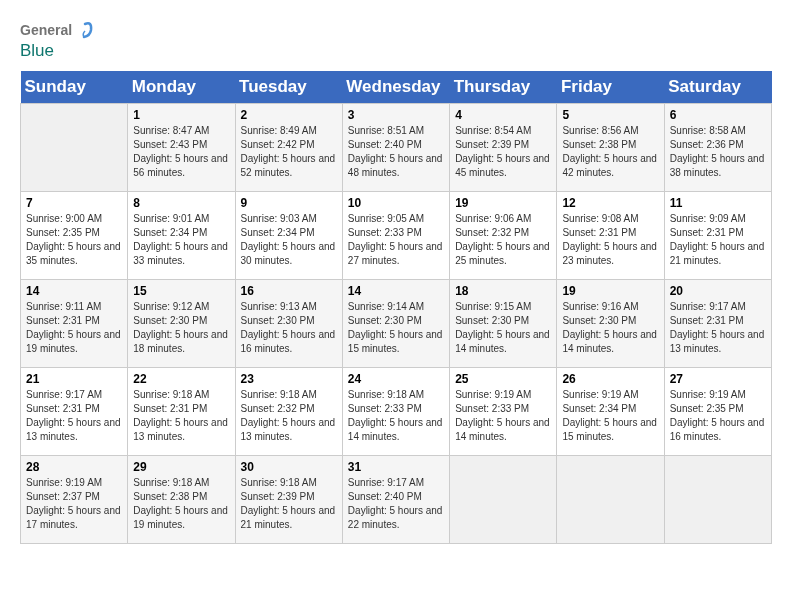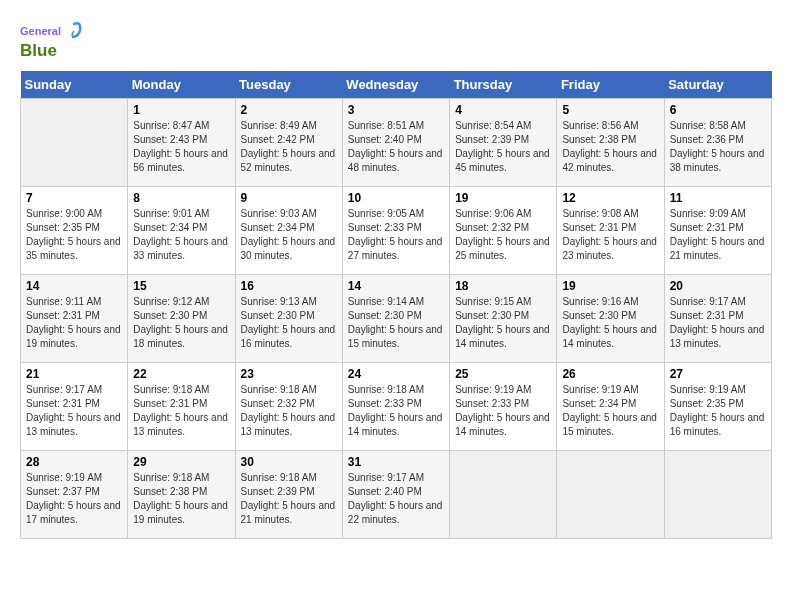--- a/index.html
+++ b/index.html
@@ -36,21 +36,21 @@
     table {
       width: 100%;
       border-collapse: collapse;
       font-size: 11px;
     }
     thead tr th {
       background-color: #3a6abf;
       color: #fff;
       padding: 6px 4px;
       text-align: left;
-      font-size: 13px;
+      font-size: 17px;
       font-weight: bold;
     }
     tbody tr td {
       border: 1px solid #ccc;
       padding: 4px 5px;
       vertical-align: top;
       height: 88px;
       width: calc(100% / 7);
     }
     tbody tr:nth-child(odd) td {
@@ -74,27 +74,27 @@
       background-color: #f0f0f0 !important;
     }
   </style>
 </head>
 <body>
 
 <div class="header-area">
   <div class="logo">
   <div style="display:flex;flex-direction:column;align-items:flex-start;line-height:1.1">
     <div style="display:flex;align-items:center;gap:2px">
-      <span style="font-size:11px;font-weight:bold;color:#8b5cf6;">General</span>
+      <span style="font-size:14px;font-weight:bold;color:#737373;">General</span>
       <svg width="22" height="22" viewBox="0 0 22 22">
         <path d="M11 4 Q18 1 17 10 Q16 16 10 17" stroke="#4a90d9" stroke-width="2.5" fill="none" stroke-linecap="round"></path>
         <path d="M10 17 Q8 14 11 11" stroke="#4a90d9" stroke-width="1.5" fill="none"></path>
       </svg>
     </div>
-    <span style="font-size:17px;font-weight:bold;color:#4d7c0f;">Blue</span>
+    <span style="font-size:17px;font-weight:normal;color:#0f766e;">Blue</span>
   </div>
 </div>
 </div>
 
 <table>
   <thead>
     <tr>
     <th>Sunday</th>
         <th>Monday</th>
         <th>Tuesday</th>

